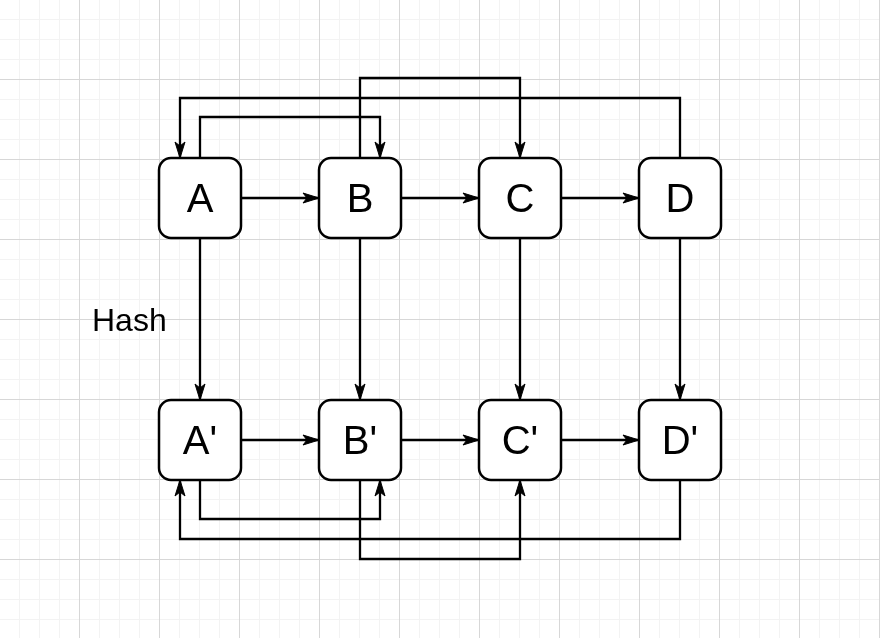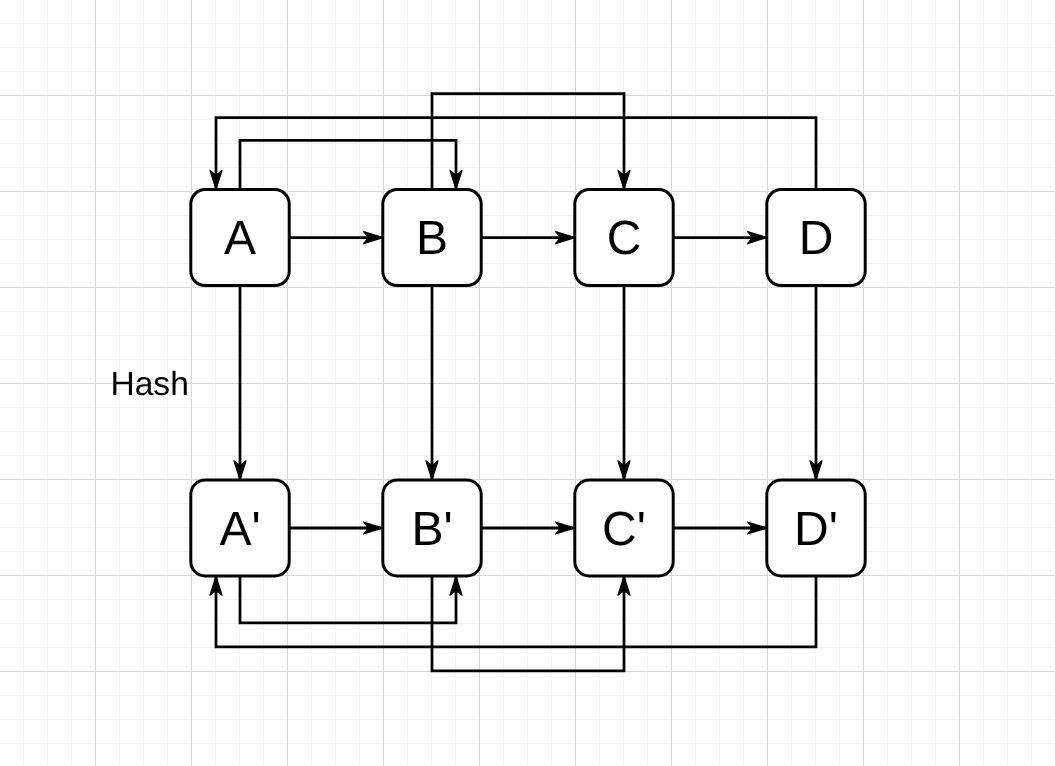--- a/index.html
+++ b/index.html
@@ -30,21 +30,21 @@
     width: 880px;
     height: 638px;
   }
   svg.diagram text {
     font-family: "Liberation Sans", "DejaVu Sans", sans-serif;
   }
   .edge-label {
     position: absolute;
     left: 92px;
     top: 304px;
-    font-size: 28px;
+    font-size: 32px;
     line-height: 32px;
     color: #000000;
     white-space: nowrap;
   }
 </style>
 </head>
 <body>
 
 <div class="canvas">
   <svg class="diagram" viewBox="0 0 880 638">

